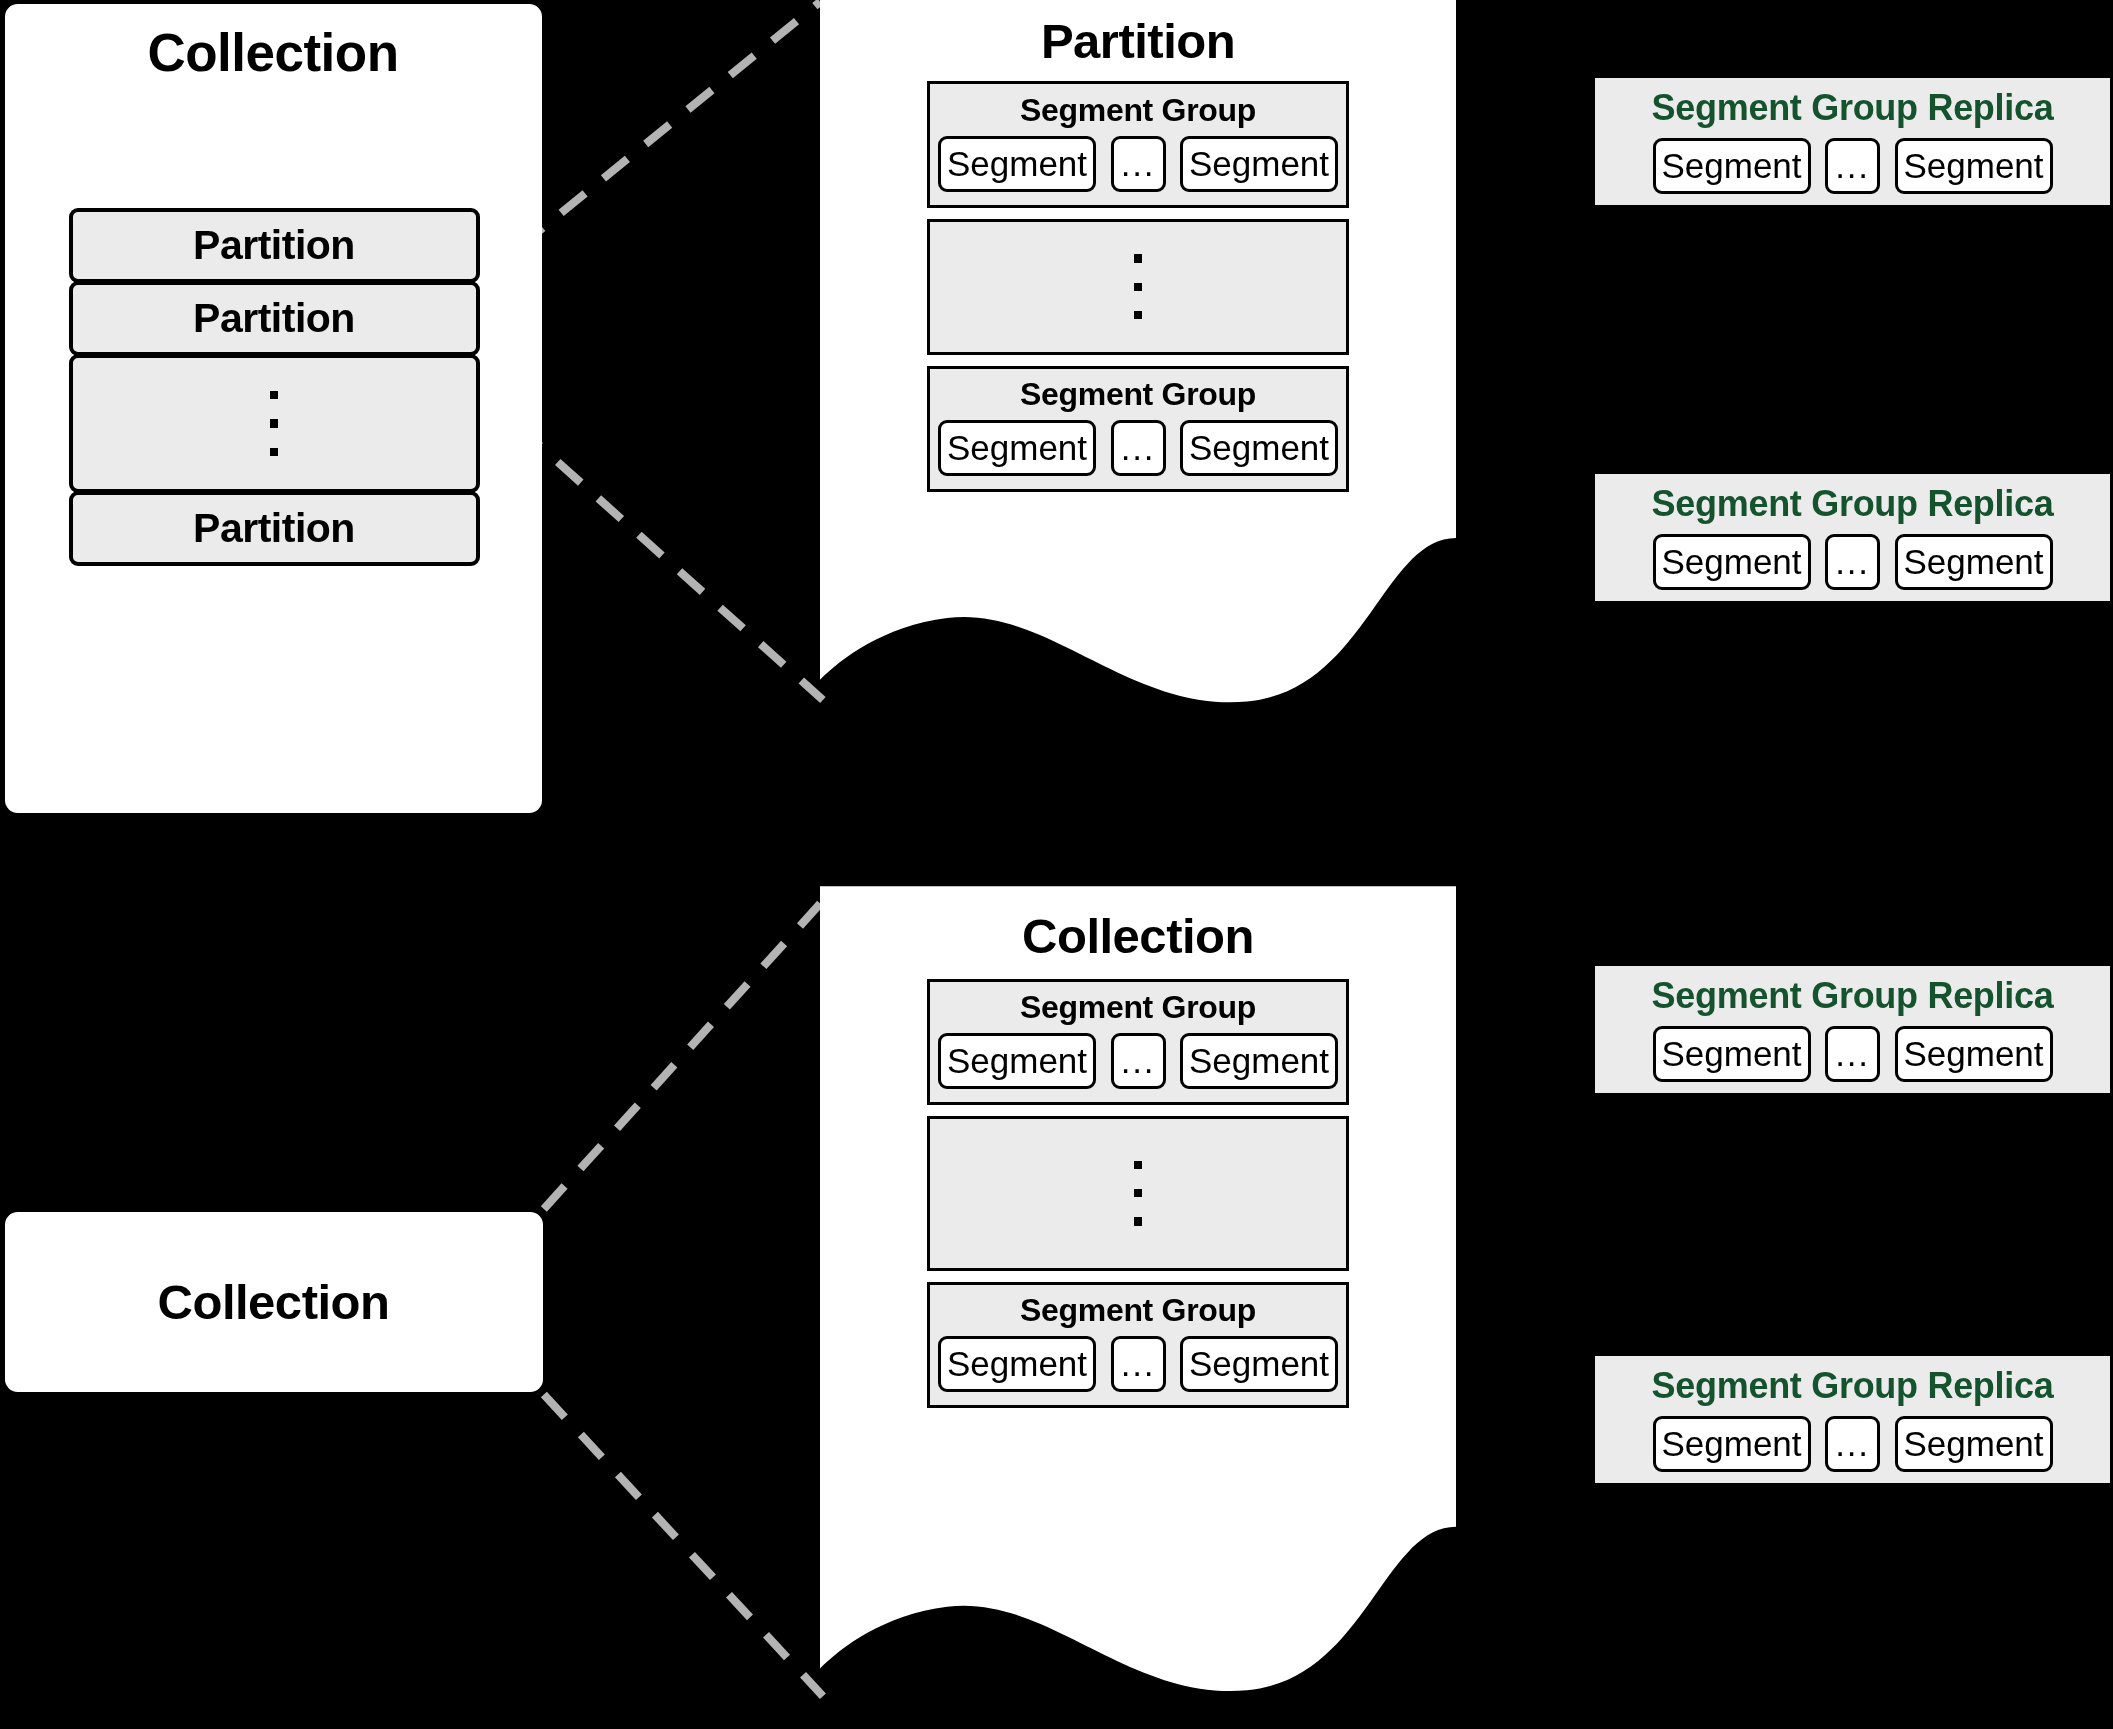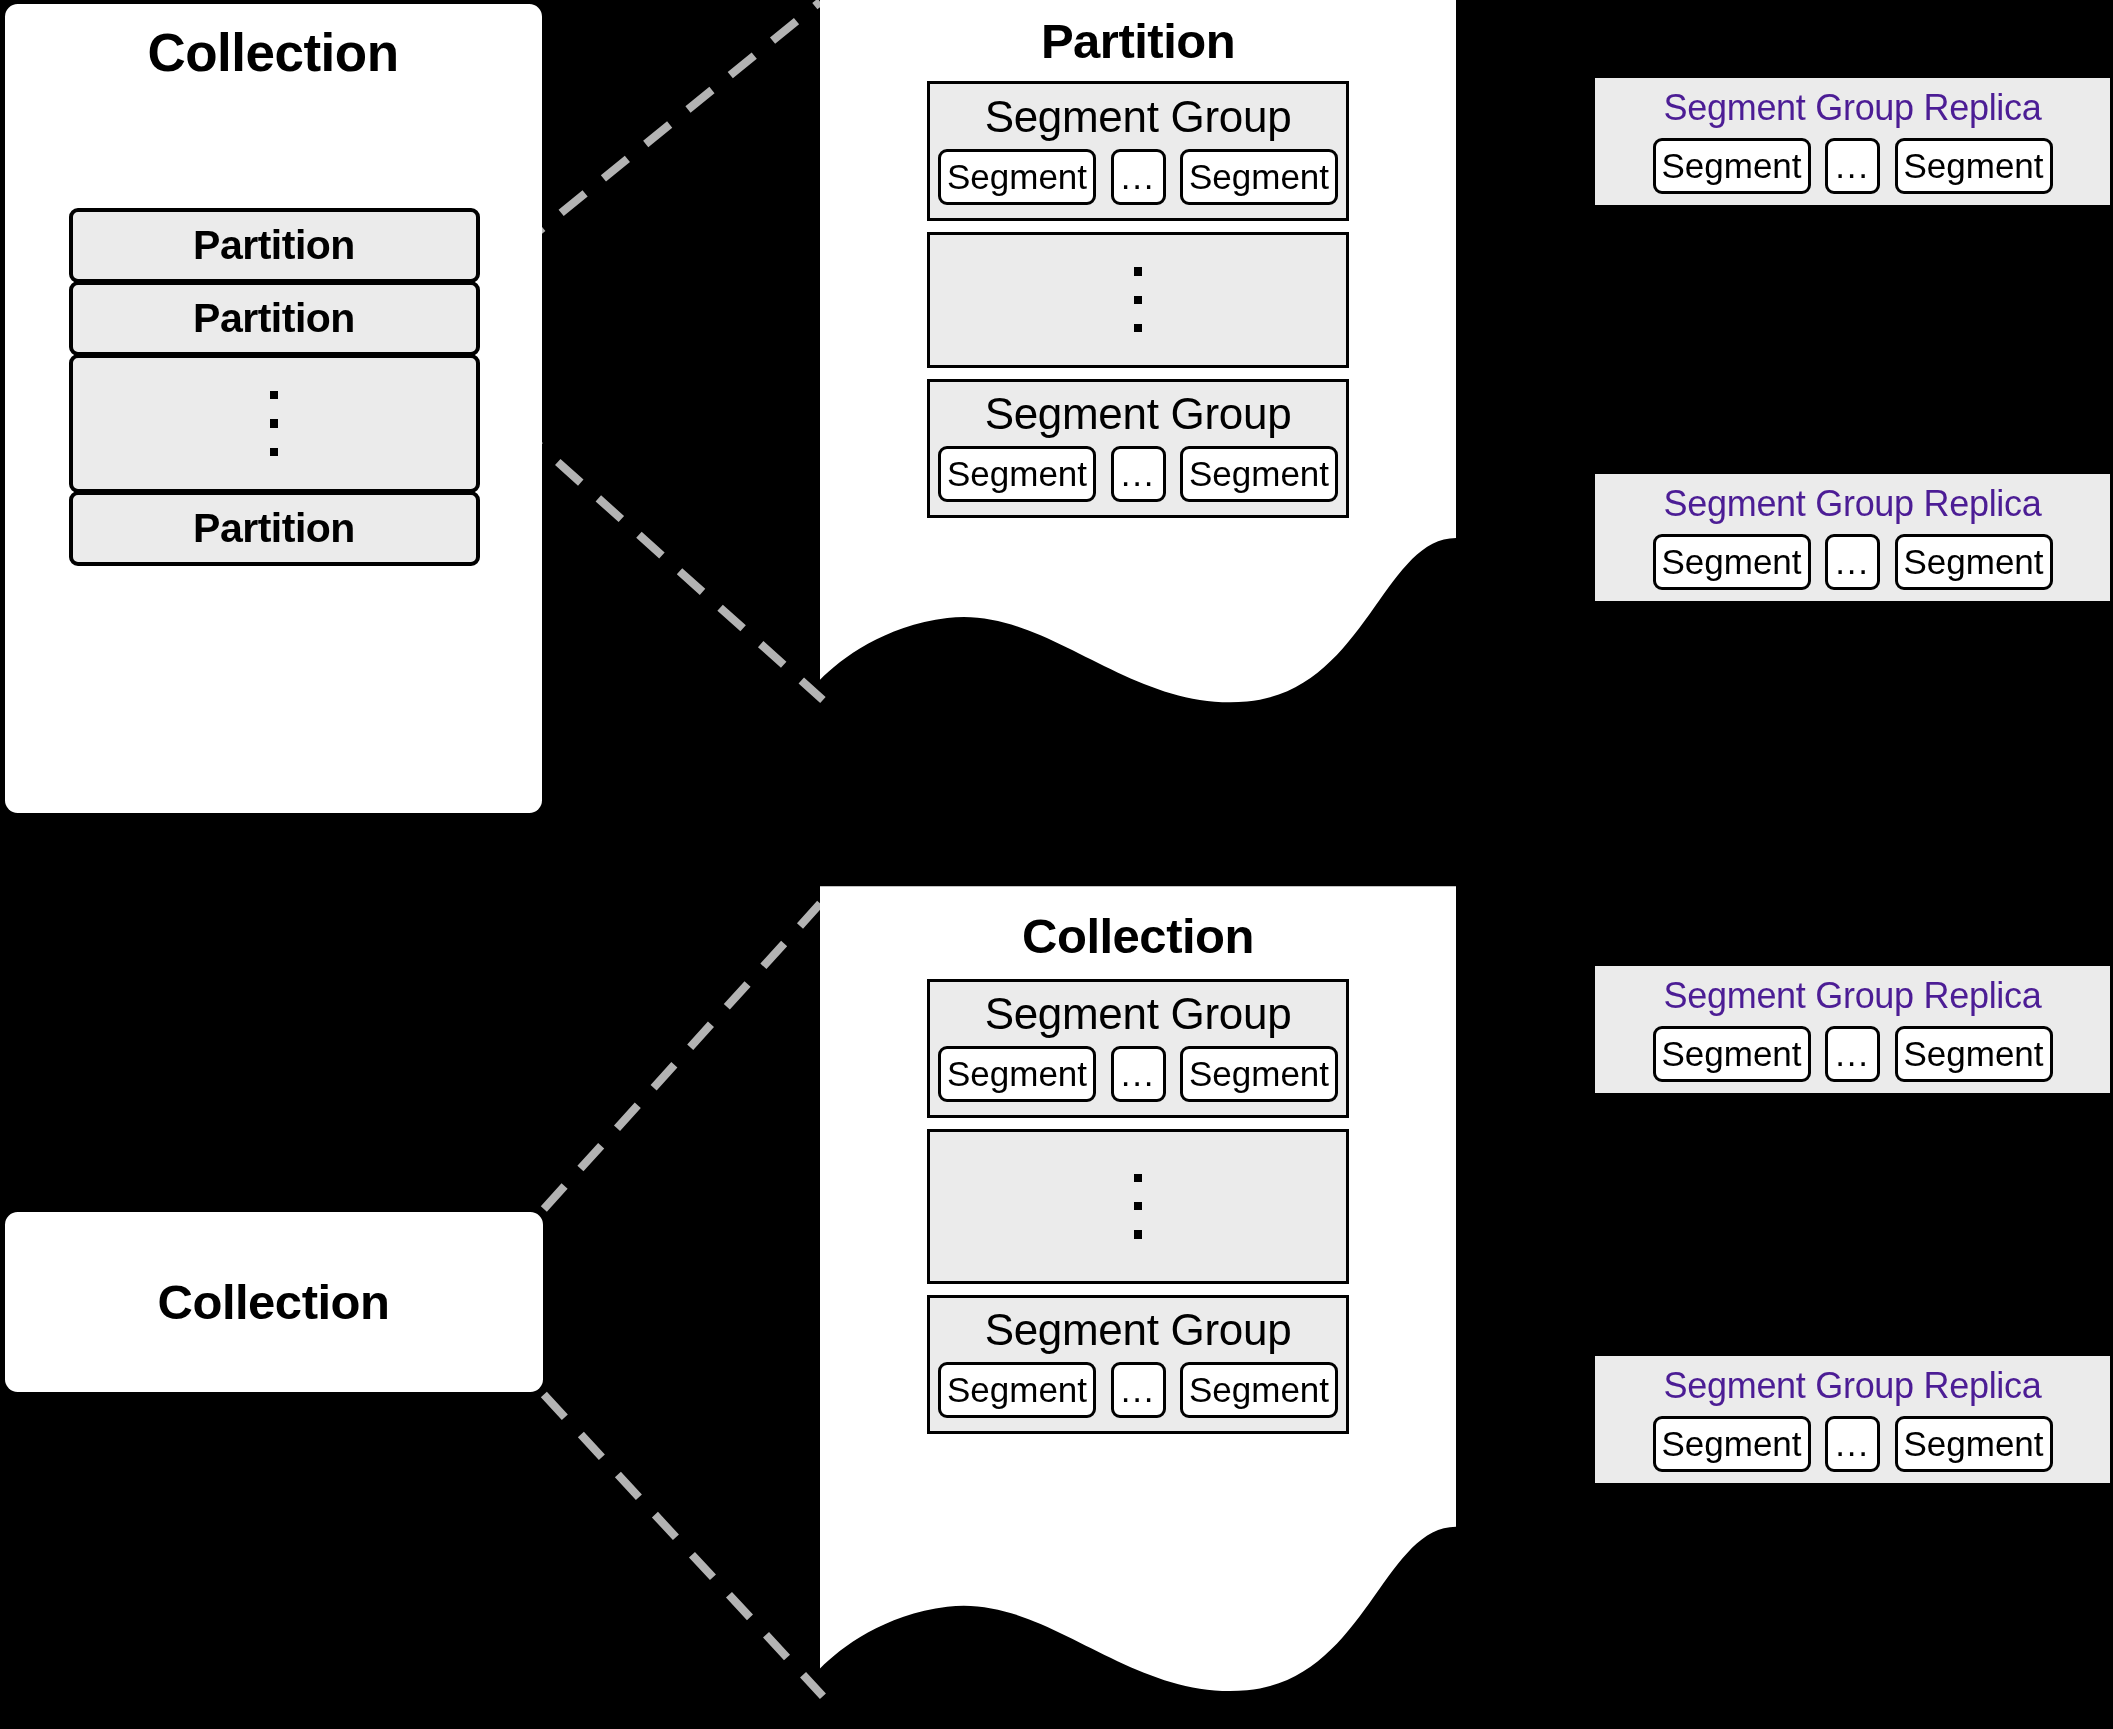--- a/index.html
+++ b/index.html
@@ -125,22 +125,22 @@
   }
 
   
   .seg-group {
     background: #ebebeb;
     border: 3.6px solid #000000;
     box-sizing: border-box;
     padding: 7.3px 0 12.7px 0;
   }
   .seg-group .sg-title {
-    font-size: 44px;
-    font-weight: normal;
+    font-size: 32px;
+    font-weight: bold;
     text-align: center;
     color: #000;
     letter-spacing: -0.3px;
     margin-bottom: 7.3px;
   }
   .seg-row {
     display: flex;
     align-items: center;
     justify-content: center;
     gap: 14.5px;
@@ -174,23 +174,23 @@
 
   
   .replica {
     position: absolute;
     background: #ebebeb;
     box-sizing: border-box;
     padding: 9px 0 12.7px 0;
   }
   .replica .r-title {
     font-size: 36px;
-    font-weight: normal;
+    font-weight: bold;
     text-align: center;
-    color: #4c1d95;
+    color: #14532d;
     letter-spacing: -0.3px;
     margin-bottom: 9px;
   }
 
   
   #connectors {
     position: absolute;
     left: 0;
     top: 0;
     width: 2114px;

